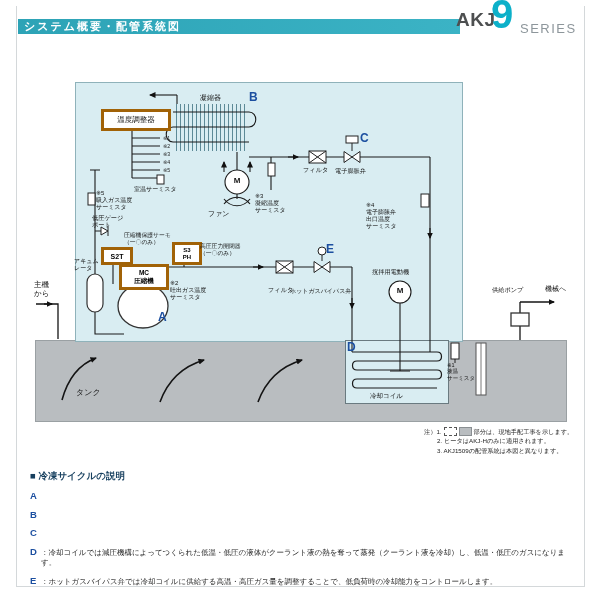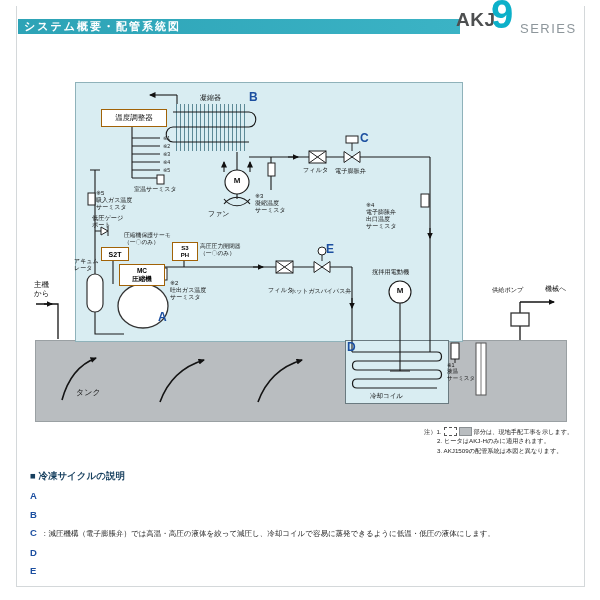--- a/index.html
+++ b/index.html
@@ -16,21 +16,21 @@
   
   #tank{left:35px;top:340px;width:530px;height:80px;background:#b9bdc0;border:1px solid #9aa0a3;}
   #mainbox{left:75px;top:82px;width:386px;height:258px;background:#d9edf2;border:1px solid #8fb2ba;}
   #coilbox{left:345px;top:340px;width:102px;height:62px;background:#d9edf2;border:1px solid #6a7a80;}
   #fins{left:176px;top:104px;width:72px;height:47px;
     background:repeating-linear-gradient(90deg,#5d8a97 0,#5d8a97 1px,transparent 1px,transparent 4px);}
   svg.pipes{left:0;top:0;}
   
   .lbl{position:absolute;font-size:6.2px;line-height:1.18;color:#141414;white-space:pre-line;}
   .mark{position:absolute;font-size:12px;font-weight:bold;color:#1c4fa0;}
-  .wbox{position:absolute;background:#fff;border:1px solid #a16207;display:flex;align-items:center;
+  .wbox{position:absolute;background:#fff;border:3px solid #a16207;display:flex;align-items:center;
     justify-content:center;text-align:center;white-space:pre-line;}
   .tap{position:absolute;font-size:5.2px;color:#222;}
   
   #notes{left:424px;top:427px;width:165px;font-size:6.2px;color:#1c1c1c;line-height:1.5;}
   #notes .r1{display:flex;align-items:center;}
   #notes .legend-dashed{width:11px;height:7px;border:1px dashed #555;margin:0 2px;background:#fff;}
   #notes .legend-gray{width:11px;height:7px;border:1px solid #8a8f92;background:#b9bdc0;margin-right:2px;}
   #notes .ind{padding-left:13px;}
   
   #cycle{left:30px;top:470px;width:545px;}
@@ -254,21 +254,22 @@
 <div id="cycle" class="abs">
   <h3>■ 冷凍サイクルの説明</h3>
   <div class="cyc-row">
     <span class="cyc-key">A</span>
   </div>
   <div class="cyc-row">
     <span class="cyc-key">B</span>
   </div>
   <div class="cyc-row">
     <span class="cyc-key">C</span>
-    <span class="cyc-text">：減圧機構（電子膨脹弁）では高温・高圧の液体を絞って減圧し、冷却コイルで容易に蒸発できるように低温・低圧の液体にします。</span>
   </div>
   <div class="cyc-row">
     <span class="cyc-key">D</span>
+    <span class="cyc-text">：冷却コイルでは減圧機構によってつくられた低温・低圧の液体がクーラント液の熱を奪って蒸発（クーラント液を冷却）し、低温・低圧のガスになります。</span>
   </div>
   <div class="cyc-row">
     <span class="cyc-key">E</span>
+    <span class="cyc-text">：ホットガスバイパス弁では冷却コイルに供給する高温・高圧ガス量を調整することで、低負荷時の冷却能力をコントロールします。</span>
   </div>
 </div>
 
 </body></html>

